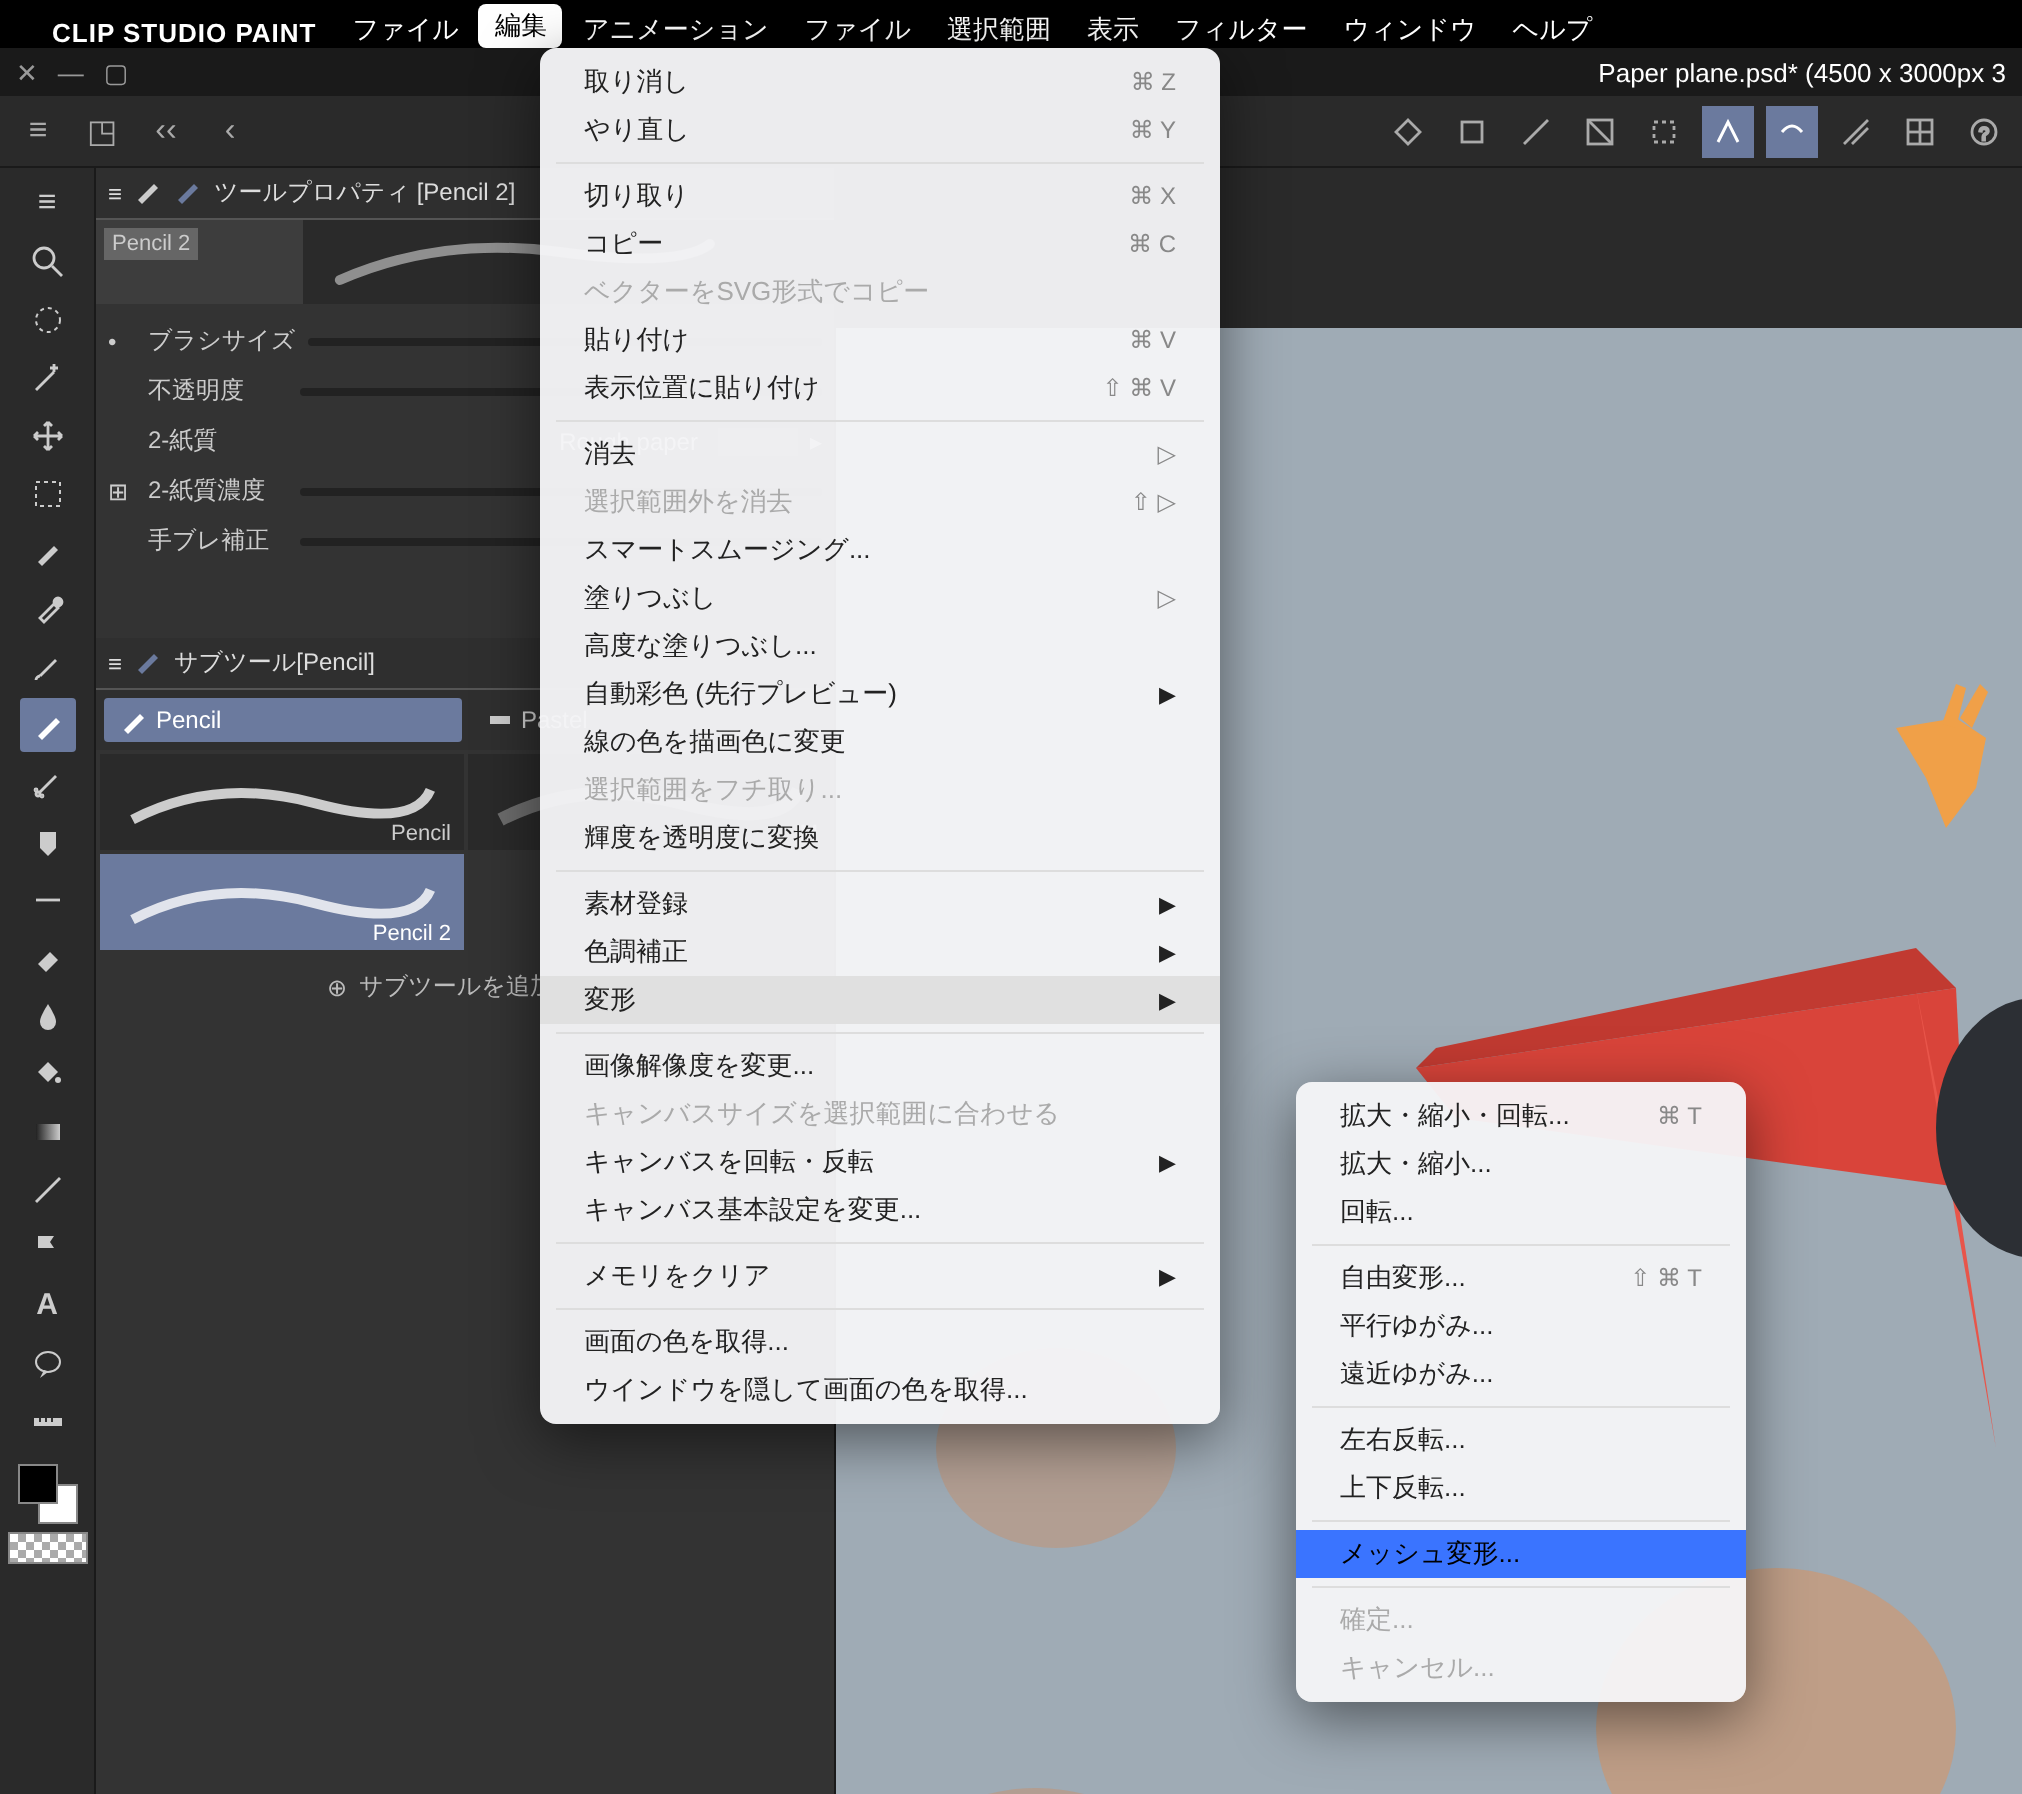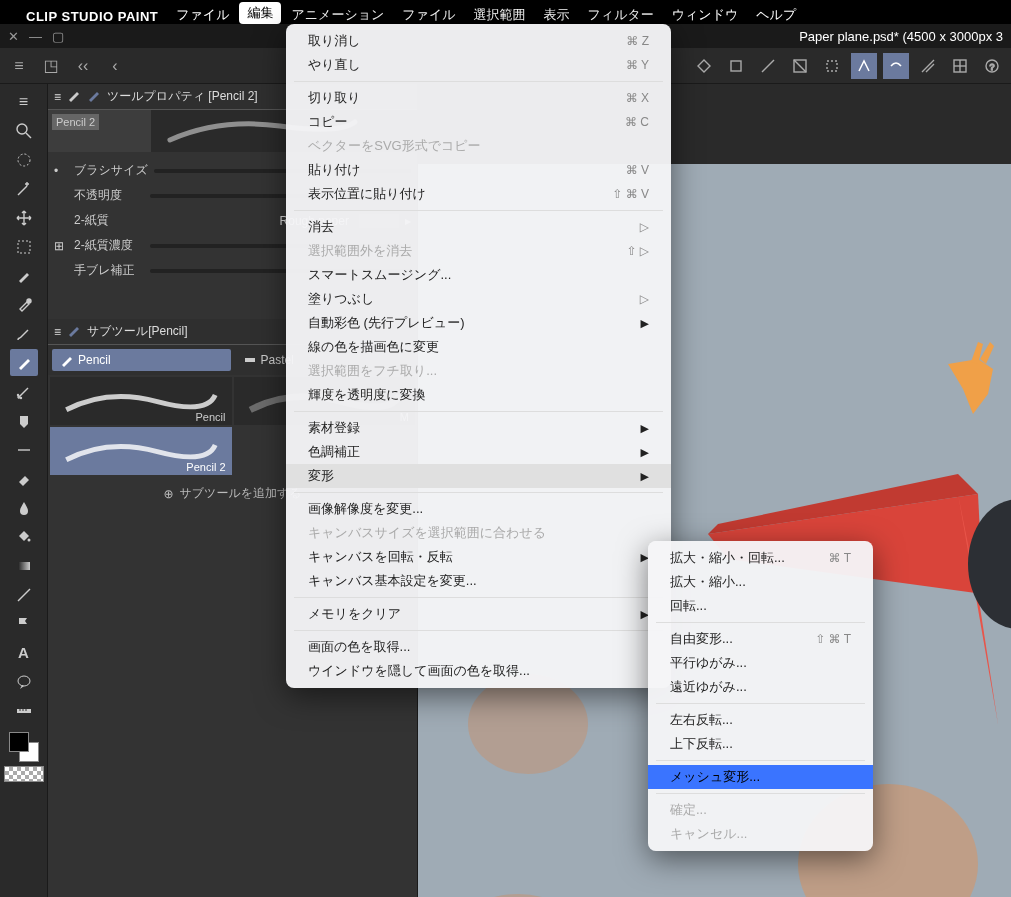--- a/index.html
+++ b/index.html
@@ -402,34 +402,35 @@
 
       <path d="M 530 200 L 545 225 L 555 250 L 570 230 L 575 205 L 560 195 Z" fill="#f0a048"></path>
       <path d="M 553 198 L 560 178 L 565 180 L 560 200 Z" fill="#f0a048"></path>
       <path d="M 562 195 L 572 178 L 576 182 L 568 200 Z" fill="#f0a048"></path>
 
       <ellipse cx="600" cy="400" rx="50" ry="65" fill="#2c2f34"></ellipse>
     </svg>
   </div>
 </div>
 
-<div class="menu" id="editMenu" style="left:286px; top:24px; width:385px;">
+<div class="menu" id="editMenu" style="left:270px; top:24px; width:340px;">
     <div class="mi">取り消し<span class="sc">⌘ Z</span></div>
     <div class="mi">やり直し<span class="sc">⌘ Y</span></div>
     <div class="msep"></div>
     <div class="mi">切り取り<span class="sc">⌘ X</span></div>
     <div class="mi">コピー<span class="sc">⌘ C</span></div>
     <div class="mi disabled">ベクターをSVG形式でコピー</div>
     <div class="mi">貼り付け<span class="sc">⌘ V</span></div>
     <div class="mi">表示位置に貼り付け<span class="sc">⇧ ⌘ V</span></div>
     <div class="msep"></div>
     <div class="mi">消去<span class="sc">▷</span></div>
     <div class="mi disabled">選択範囲外を消去<span class="sc">⇧ ▷</span></div>
     <div class="mi">スマートスムージング...</div>
     <div class="mi">塗りつぶし<span class="sc">▷</span></div>
+    <div class="mi">高度な塗りつぶし...</div>
     <div class="mi">自動彩色 (先行プレビュー)<span class="arr">▶</span></div>
     <div class="mi">線の色を描画色に変更</div>
     <div class="mi disabled">選択範囲をフチ取り...</div>
     <div class="mi">輝度を透明度に変換</div>
     <div class="msep"></div>
     <div class="mi">素材登録<span class="arr">▶</span></div>
     <div class="mi">色調補正<span class="arr">▶</span></div>
     <div class="mi hover">変形<span class="arr">▶</span></div>
     <div class="msep"></div>
     <div class="mi">画像解像度を変更...</div>

